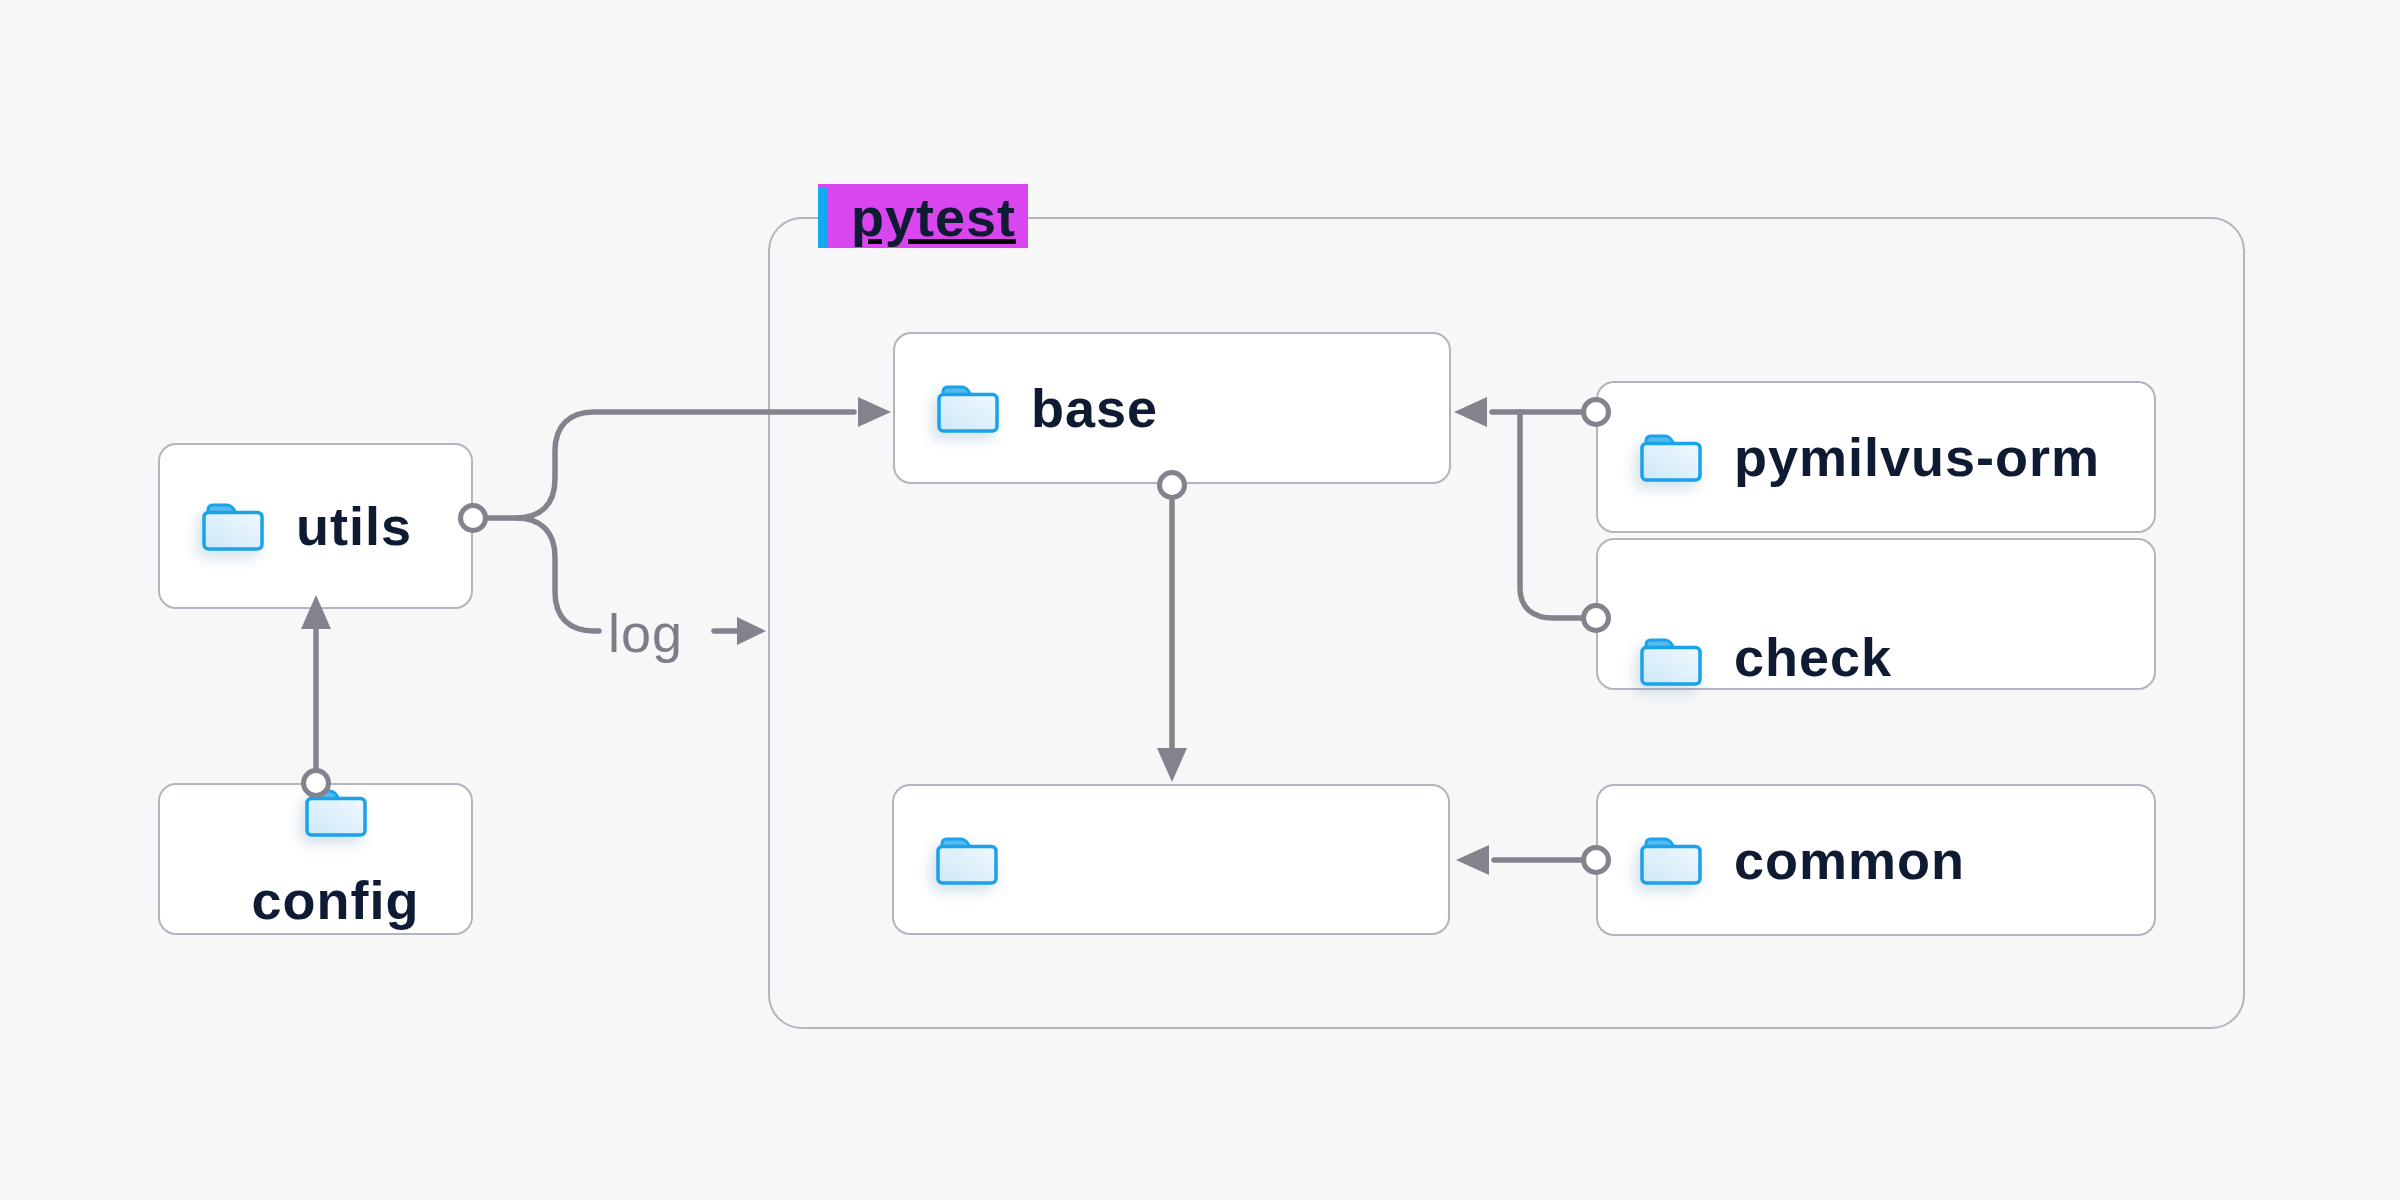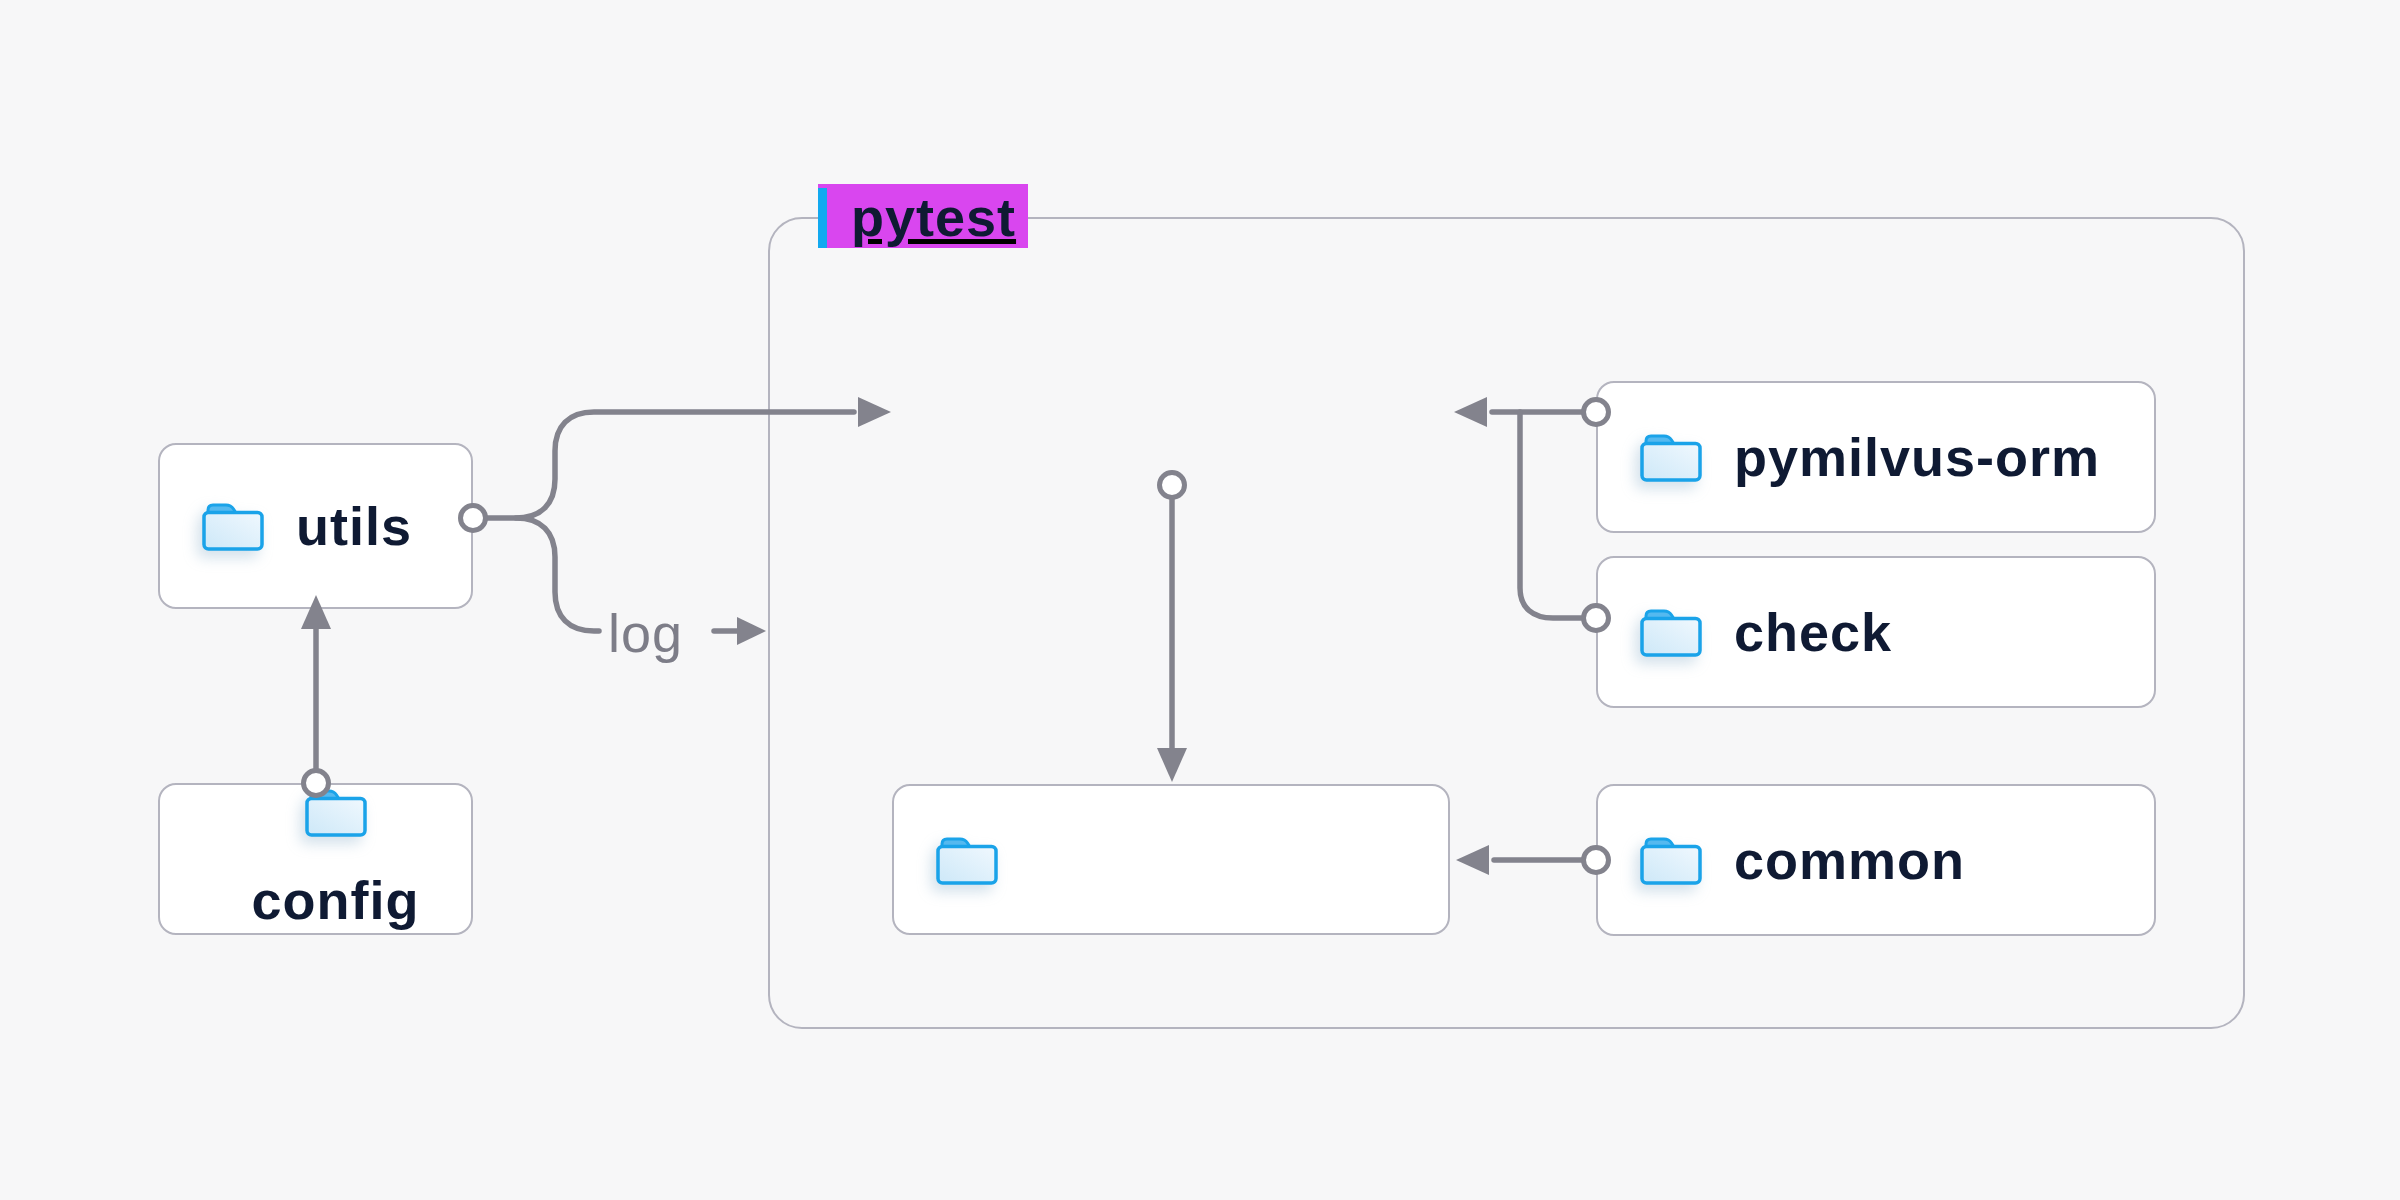--- a/index.html
+++ b/index.html
@@ -54,21 +54,21 @@
   }
   .folder{
     width:66px;height:54px;flex:0 0 auto;
     filter:drop-shadow(-5px 7px 7px rgba(110,155,190,0.30));
   }
   .node-utils     {left:158px; top:443px; width:315px; height:166px;}
   .node-config    {left:158px; top:783px; width:315px; height:152px;flex-direction:column;}
   .node-base      {left:893px; top:332px; width:558px; height:152px;}
   .node-testcases {left:892px; top:784px; width:558px; height:151px;}
   .node-pymilvus  {left:1596px;top:333px; width:560px; height:152px;margin-top:48px;}
-  .node-check     {left:1596px;top:556px; width:560px; height:152px;}
+  .node-check     {left:1596px;top:538px; width:560px; height:152px;align-items:flex-end;}
   .node-common    {left:1596px;top:784px; width:560px; height:152px;}
   
   .log-label{
     position:absolute;
     left:608px;top:602px;
     font-size:54px;font-weight:500;letter-spacing:1px;
     color:#7d7d88;
   }
   
   .wires{
@@ -110,20 +110,27 @@
   </div>
 
   <div class="node node-config">
     <svg class="folder" viewBox="0 0 66 54" aria-hidden="true">
       <path d="M8 17 V11 Q8 6 13 6 H26 Q31 6 33.5 10 L38 17 Z" fill="#55b9ef" stroke="#1aa3e9" stroke-width="3" stroke-linejoin="round"></path>
       <rect x="4" y="13.5" width="58" height="36.5" rx="4.5" fill="url(#foldfill)" stroke="#1aa3e9" stroke-width="3.5"></rect>
     </svg>
     <span class="label">config</span>
   </div>
 
+  <div class="node node-base">
+    <svg class="folder" viewBox="0 0 66 54" aria-hidden="true">
+      <path d="M8 17 V11 Q8 6 13 6 H26 Q31 6 33.5 10 L38 17 Z" fill="#55b9ef" stroke="#1aa3e9" stroke-width="3" stroke-linejoin="round"></path>
+      <rect x="4" y="13.5" width="58" height="36.5" rx="4.5" fill="url(#foldfill)" stroke="#1aa3e9" stroke-width="3.5"></rect>
+    </svg>
+    <span class="label">base</span>
+  </div>
 
   <div class="node node-testcases">
     <svg class="folder" viewBox="0 0 66 54" aria-hidden="true">
       <path d="M8 17 V11 Q8 6 13 6 H26 Q31 6 33.5 10 L38 17 Z" fill="#55b9ef" stroke="#1aa3e9" stroke-width="3" stroke-linejoin="round"></path>
       <rect x="4" y="13.5" width="58" height="36.5" rx="4.5" fill="url(#foldfill)" stroke="#1aa3e9" stroke-width="3.5"></rect>
     </svg>
   </div>
 
   <div class="node node-pymilvus">
     <svg class="folder" viewBox="0 0 66 54" aria-hidden="true">

